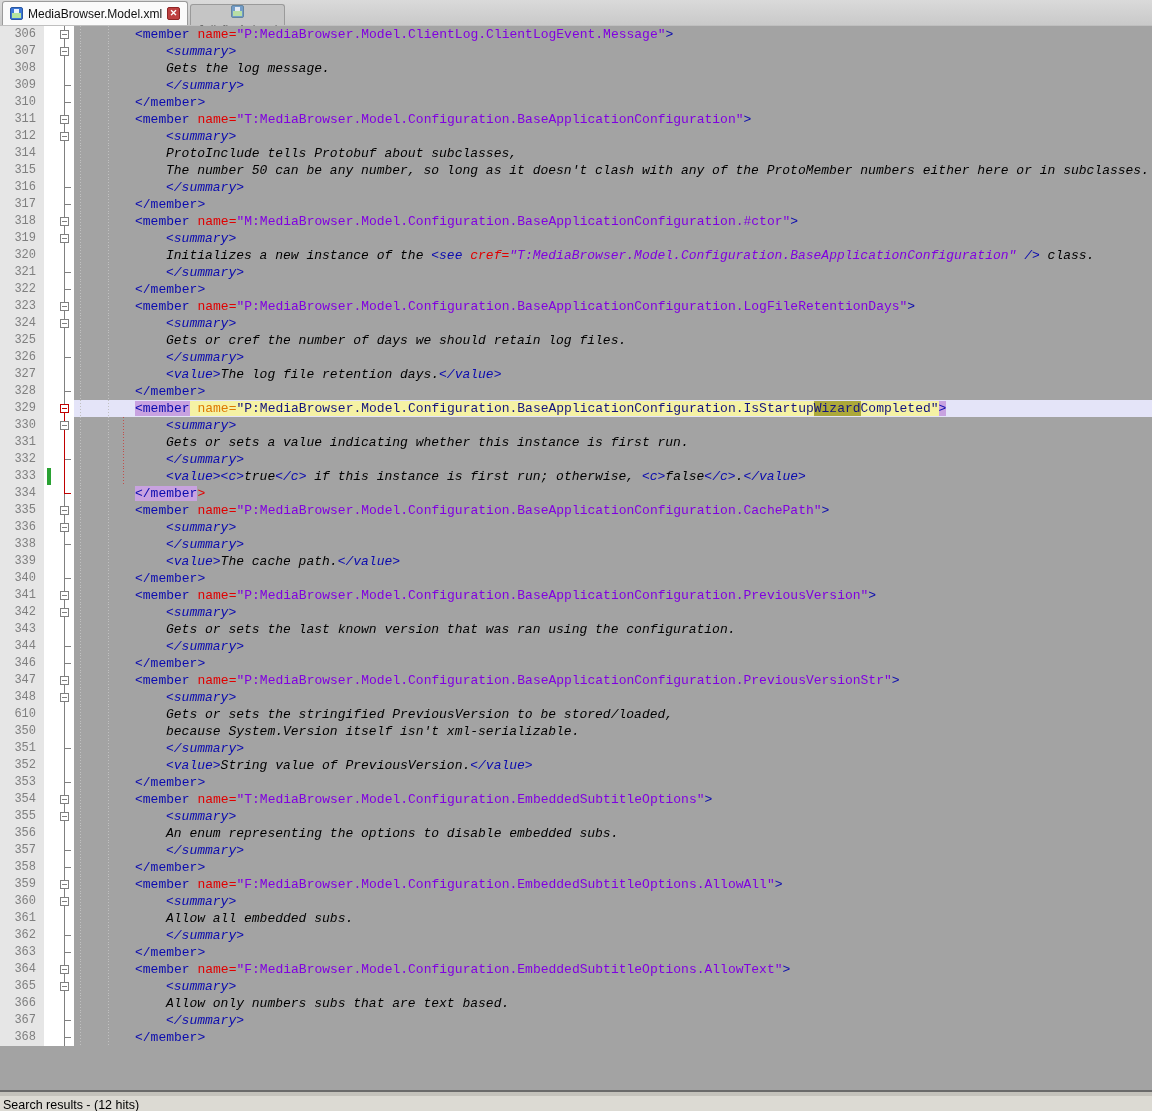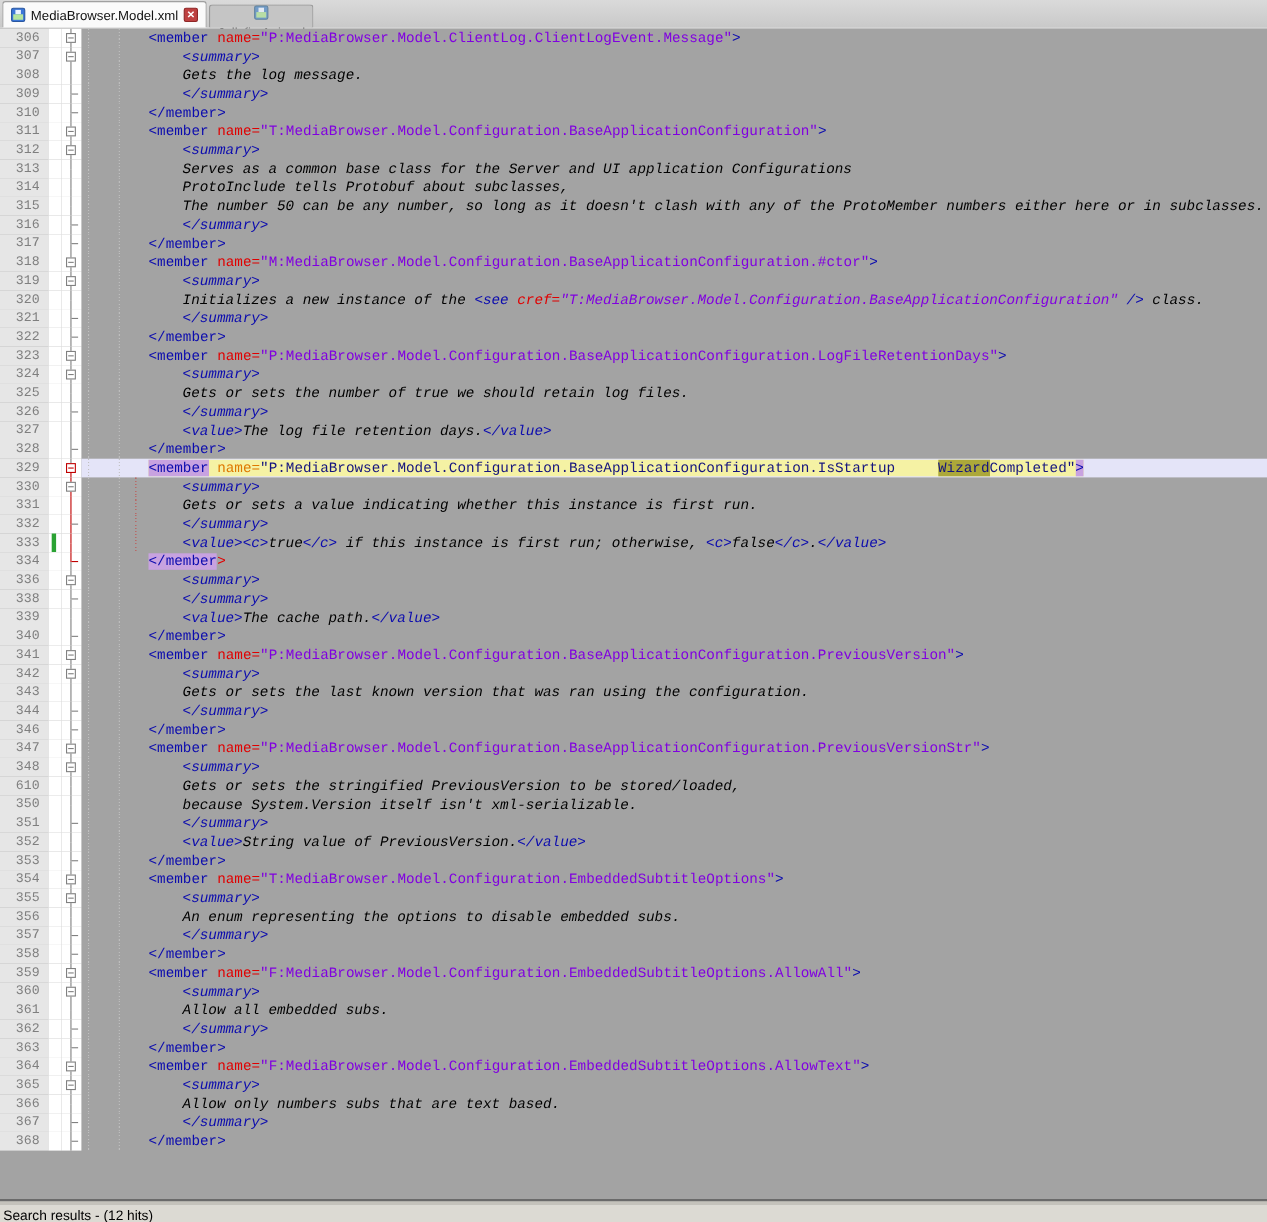--- a/index.html
+++ b/index.html
@@ -55,21 +55,21 @@
       repeating-linear-gradient(to bottom,#C0504D 0 1px,transparent 1px 3px);
     background-size:1px 100%,1px 100%,1px 100%;background-position:6px 0,34px 0,49px 0;}
   .ind8{padding-left:61px;} .ind12{padding-left:92px;font-style:italic;}
   .row.cur .m-text{background-color:#E4E4F8;}
   .row.cur .lt{background:#F5F2A4;}
   
   .s-tag{color:#0B0BAE;} .s-attr{color:#E00000;} .s-val{color:#8000E0;} .s-txt{color:#000;margin-top:47px;}
   .s-tagm{color:#0B0BAE;background:#C8A2E0;}
   .s-attro{color:#DE7800;}
   .s-valn{color:#14147E;}
-  .s-wiz{color:#14147E;background:#ACA83A;margin-left:39px;}
+  .s-wiz{color:#14147E;background:#ACA83A;}
   .s-gtm{color:#0B0BAE;background:#C8A2E0;}
   .s-gtr{color:#E00000;}
   
   .splitter{height:6px;background:#C4C2BB;border-top:2px solid #6A6A6A;box-sizing:border-box;}
   .panel{height:15px;background:#DCDAD3;font-size:12.5px;color:#000;padding:2px 0 0 3px;}
 </style>
 </head>
 <body>
 
 <div class="tabbar">
@@ -149,29 +149,20 @@
       <div class="m-num">312</div>
       <div class="m-chg"></div>
       <div class="m-fold">
         <span class="vt g"></span>
         <span class="vb g"></span>
         <i class="fbox g"></i>
       </div>
       <div class="m-text ind12"><span class="lt"><span class="s-tag">&lt;summary&gt;</span></span></div>
     </div>
     <div class="row">
-      <div class="m-num">313</div>
-      <div class="m-chg"></div>
-      <div class="m-fold">
-        <span class="vt g"></span>
-        <span class="vb g"></span>
-      </div>
-      <div class="m-text ind12"><span class="lt"><span class="s-txt">Serves as a common base class for the Server and UI application Configurations</span></span></div>
-    </div>
-    <div class="row">
       <div class="m-num">314</div>
       <div class="m-chg"></div>
       <div class="m-fold">
         <span class="vt g"></span>
         <span class="vb g"></span>
       </div>
       <div class="m-text ind12"><span class="lt"><span class="s-txt">ProtoInclude tells Protobuf about subclasses,</span></span></div>
     </div>
     <div class="row">
       <div class="m-num">315</div>
@@ -271,21 +262,21 @@
       </div>
       <div class="m-text ind12"><span class="lt"><span class="s-tag">&lt;summary&gt;</span></span></div>
     </div>
     <div class="row">
       <div class="m-num">325</div>
       <div class="m-chg"></div>
       <div class="m-fold">
         <span class="vt g"></span>
         <span class="vb g"></span>
       </div>
-      <div class="m-text ind12"><span class="lt"><span class="s-txt">Gets or sets the number of true we should retain log files.</span></span></div>
+      <div class="m-text ind12"><span class="lt"><span class="s-txt">Gets or cref the number of days we should retain log files.</span></span></div>
     </div>
     <div class="row">
       <div class="m-num">326</div>
       <div class="m-chg"></div>
       <div class="m-fold">
         <span class="vt g"></span>
         <span class="vb g"></span>
         <span class="tick g"></span>
       </div>
       <div class="m-text ind12"><span class="lt"><span class="s-tag">&lt;/summary&gt;</span></span></div>
@@ -359,20 +350,30 @@
     </div>
     <div class="row">
       <div class="m-num">334</div>
       <div class="m-chg"></div>
       <div class="m-fold">
         <span class="vt r"></span>
         <span class="vb g"></span>
         <span class="tick r"></span>
       </div>
       <div class="m-text ind8"><span class="lt"><span class="s-tagm">&lt;/member</span><span class="s-gtr">&gt;</span></span></div>
+    </div>
+    <div class="row">
+      <div class="m-num">335</div>
+      <div class="m-chg"></div>
+      <div class="m-fold">
+        <span class="vt g"></span>
+        <span class="vb g"></span>
+        <i class="fbox g"></i>
+      </div>
+      <div class="m-text ind8"><span class="lt"><span class="s-tag">&lt;member </span><span class="s-attr">name=</span><span class="s-val">"P:MediaBrowser.Model.Configuration.BaseApplicationConfiguration.CachePath"</span><span class="s-tag">&gt;</span></span></div>
     </div>
     <div class="row">
       <div class="m-num">336</div>
       <div class="m-chg"></div>
       <div class="m-fold">
         <span class="vt g"></span>
         <span class="vb g"></span>
         <i class="fbox g"></i>
       </div>
       <div class="m-text ind12"><span class="lt"><span class="s-tag">&lt;summary&gt;</span></span></div>

